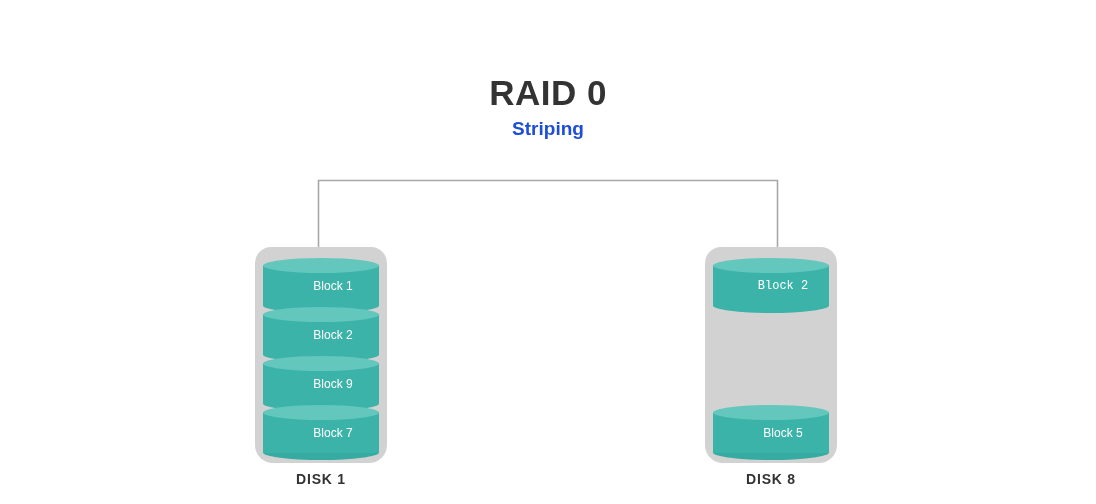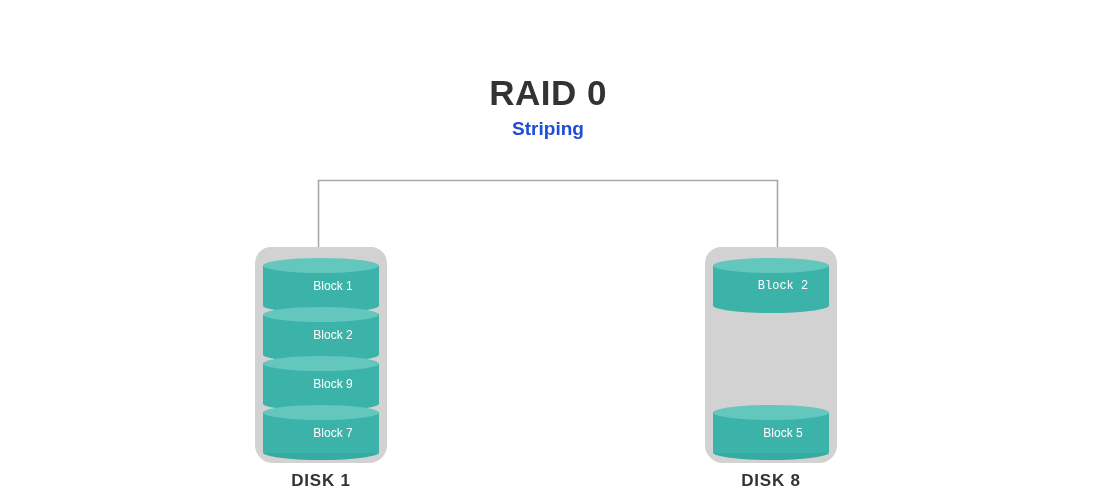--- a/index.html
+++ b/index.html
@@ -131,21 +131,21 @@
     z-index: 3;
     white-space: nowrap;
   }
 
   .disk-caption {
     position: absolute;
     left: -24px;
     top: 224px;
     width: 180px;
     text-align: center;
-    font-size: 17px;
+    font-size: 14px;
     font-weight: bold;
     color: #333333;
     letter-spacing: 0.8px;
   }
 </style>
 </head>
 <body>
 
 <div id="canvas">
 

